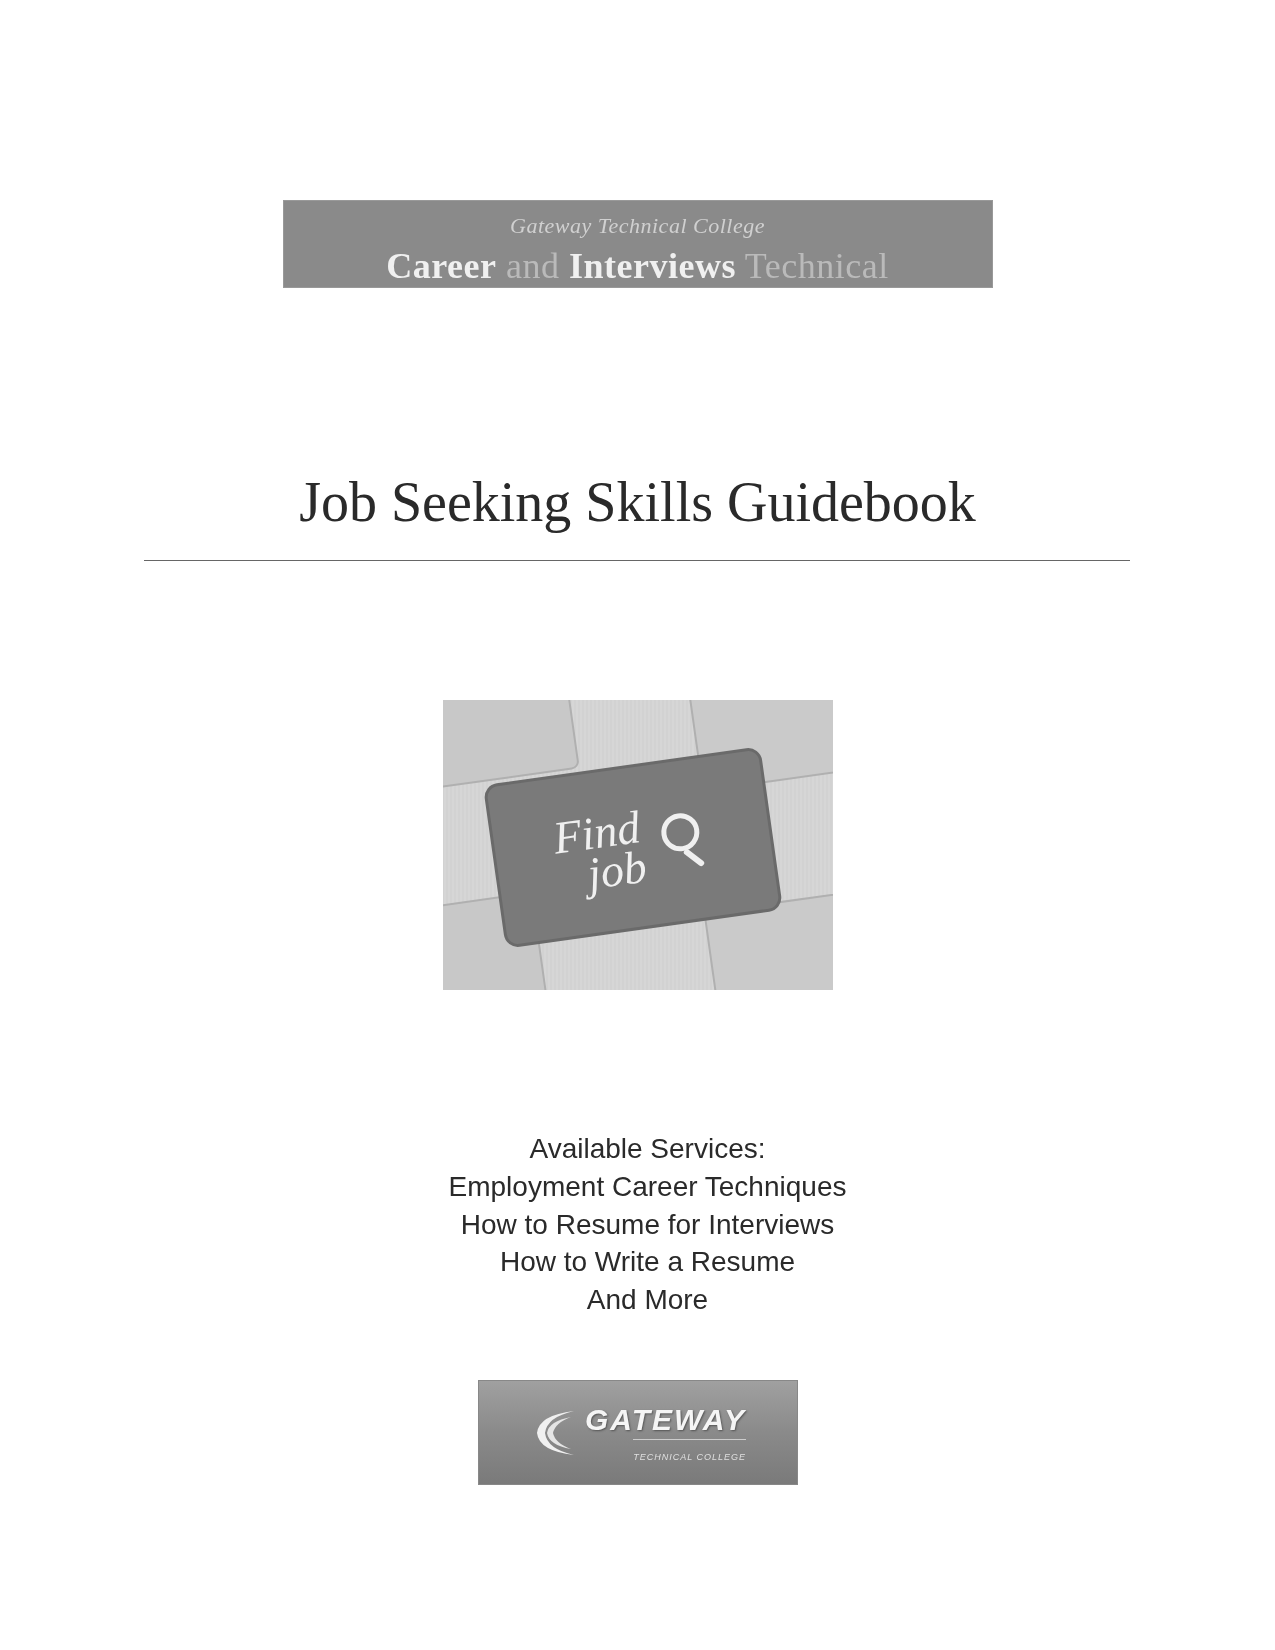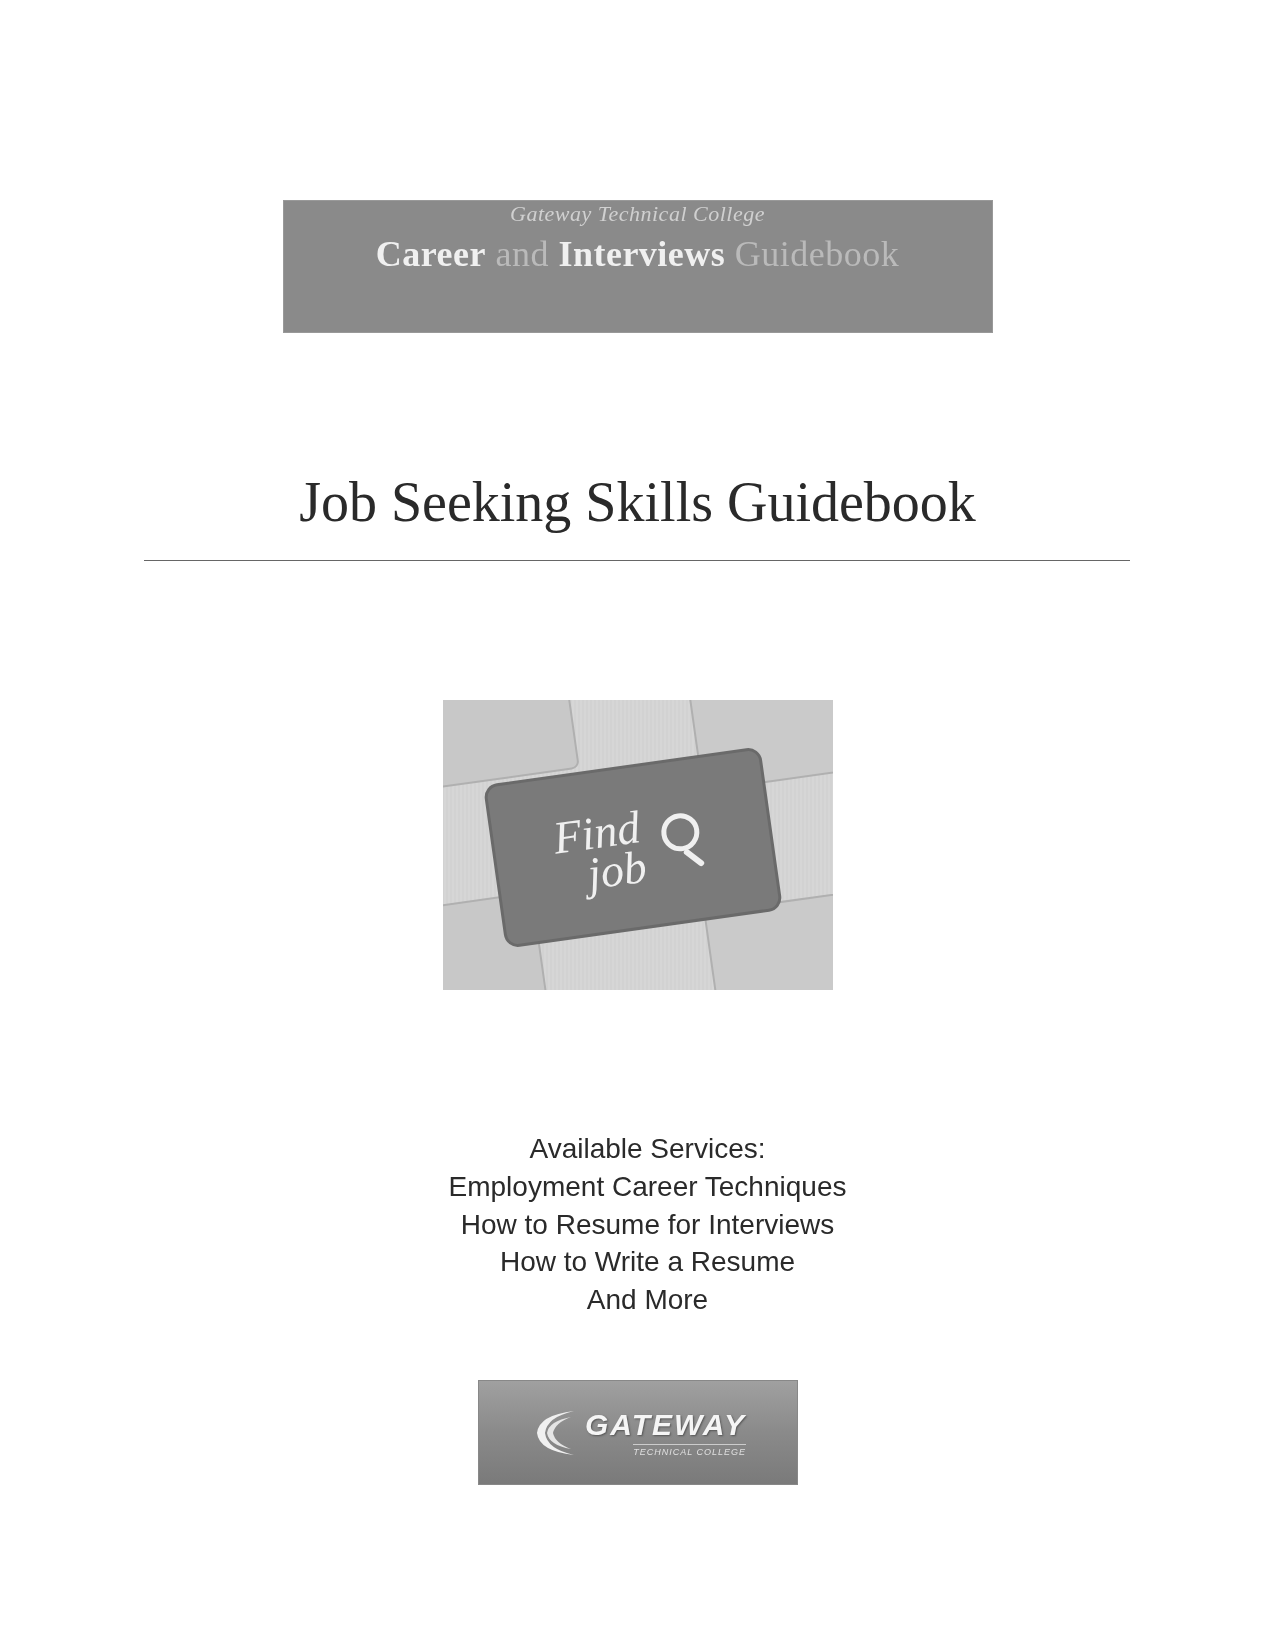--- a/index.html
+++ b/index.html
@@ -13,26 +13,26 @@
       background: #ffffff;
       font-family: Arial, Helvetica, sans-serif;
       position: relative;
     }
     .banner {
       position: absolute;
       top: 200px;
       left: 50%;
       transform: translateX(-50%);
       width: 710px;
-      height: 133px;
+      height: 88px;
       background: #8a8a8a;
       text-align: center;
       display: flex;
       flex-direction: column;
-      justify-content: flex-start;
+      justify-content: flex-end;
       border: 1px solid #999;
     }
     .banner-top {
       font-size: 22px;
       color: #d0d0d0;
       font-style: italic;
       font-family: Georgia, serif;
       margin-bottom: 6px;
       letter-spacing: 0.5px;
     }
@@ -229,31 +229,31 @@
       color: #f5f5f5;
       letter-spacing: 2px;
       text-shadow: 1px 1px 2px #555;
     }
     .logo-sub {
       font-size: 9px;
       color: #e0e0e0;
       font-style: italic;
       letter-spacing: 1px;
       border-top: 1px solid #ccc;
-      padding-top: 2px;
+      padding-top: 12px;
       margin-top: 2px;
     }
   </style>
 </head>
 <body>
 
 <div class="banner">
   <div class="banner-top">Gateway Technical College</div>
   <div class="banner-main">
-    <span class="bold">Career</span><span class="light"> and </span><span class="bold">Interviews</span><span class="light"> Guidebook</span>
+    <span class="bold">Career</span><span class="light"> and </span><span class="bold">Interviews</span><span class="light"> Technical</span>
   </div>
 </div>
 
 <h1 class="title">Job Seeking Skills Guidebook</h1>
 <div class="title-rule"></div>
 
 <div class="keyboard-graphic">
   <div class="kb-bg">
     <div class="key-tl"></div>
     <div class="key-tr"></div>

